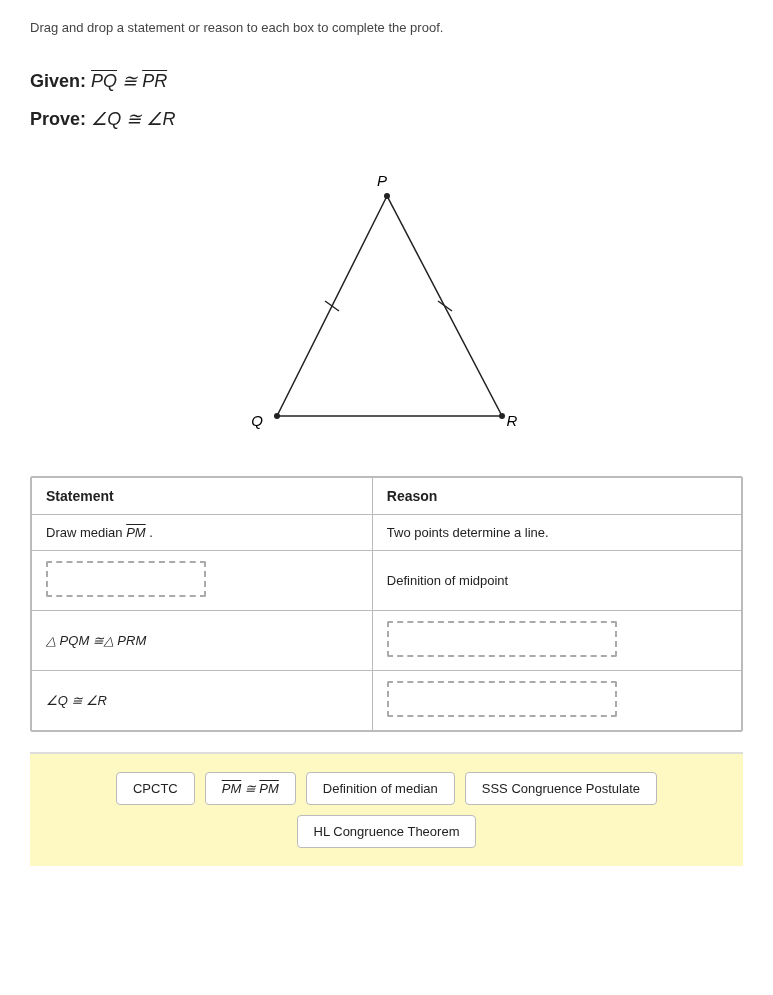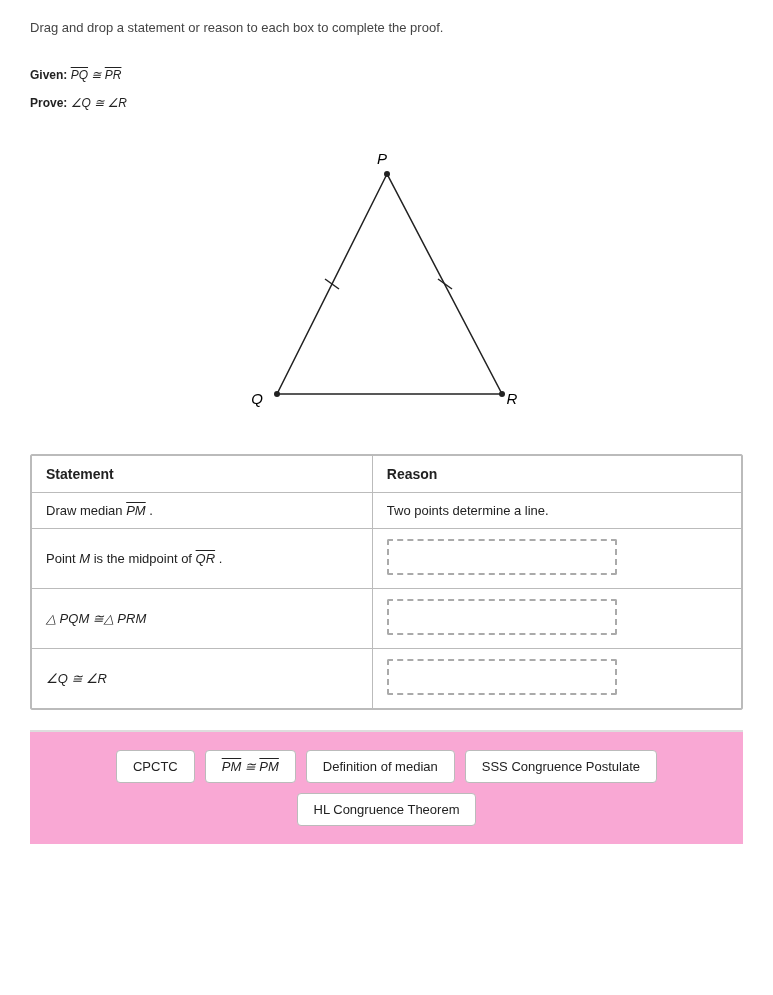--- a/index.html
+++ b/index.html
@@ -14,21 +14,21 @@
     }
 
     .instructions {
       font-size: 13px;
       color: #444;
       margin-bottom: 30px;
     }
 
     .given-prove {
       margin-bottom: 6px;
-      font-size: 12px;
+      font-size: 18px;
       line-height: 1.8;
     }
 
     .given-prove span.label {
       font-weight: bold;
     }
 
     .math {
       font-style: italic;
     }
@@ -87,21 +87,21 @@
     .dashed-box-wide {
       border: 2px dashed #aaa;
       border-radius: 2px;
       width: 230px;
       height: 36px;
       display: inline-block;
     }
 
     
     .answer-bank {
-      background: #f9a8d4;
+      background: #fef9c3;
       border-top: 2px solid #ddd;
       padding: 18px 20px 18px 20px;
       display: flex;
       flex-wrap: wrap;
       justify-content: center;
       gap: 10px;
       margin-top: 0;
     }
 
     .answer-tile {
@@ -175,29 +175,27 @@
     <tbody>
 
 
       <tr>
         <td>
           Draw median <span class="overline math">PM</span> .
         </td>
         <td>Two points determine a line.</td>
       </tr>
 
-      <tr>
-        <td>
-          Point <span class="math">M</span> is the midpoint of <span class="overline math">QR</span> .
-        </td>
-        <td>
-          <div class="dashed-box-wide"></div>
-        </td>
-      </tr>
-
+
+      <tr>
+        <td>
+          <div class="dashed-box"></div>
+        </td>
+        <td>Definition of midpoint</td>
+      </tr>
 
 
       <tr>
         <td>
           <span class="math">△ PQM ≅△ PRM</span>
         </td>
         <td>
           <div class="dashed-box-wide"></div>
         </td>
       </tr>

